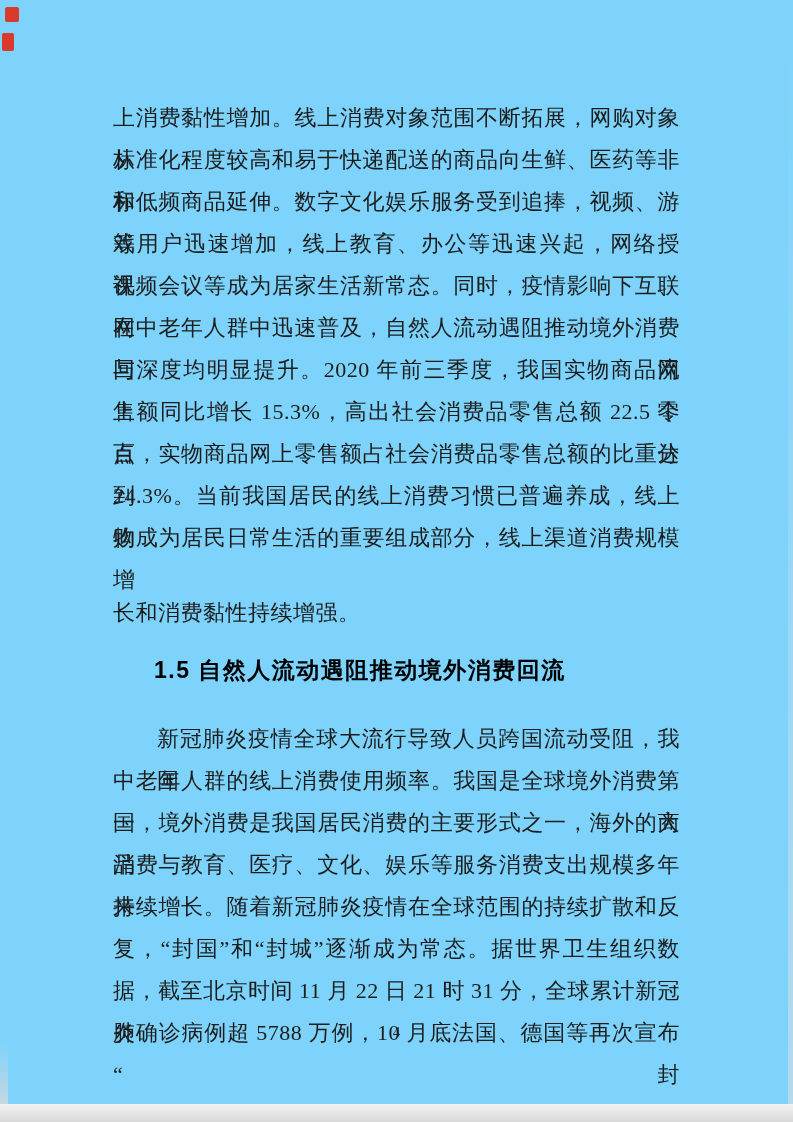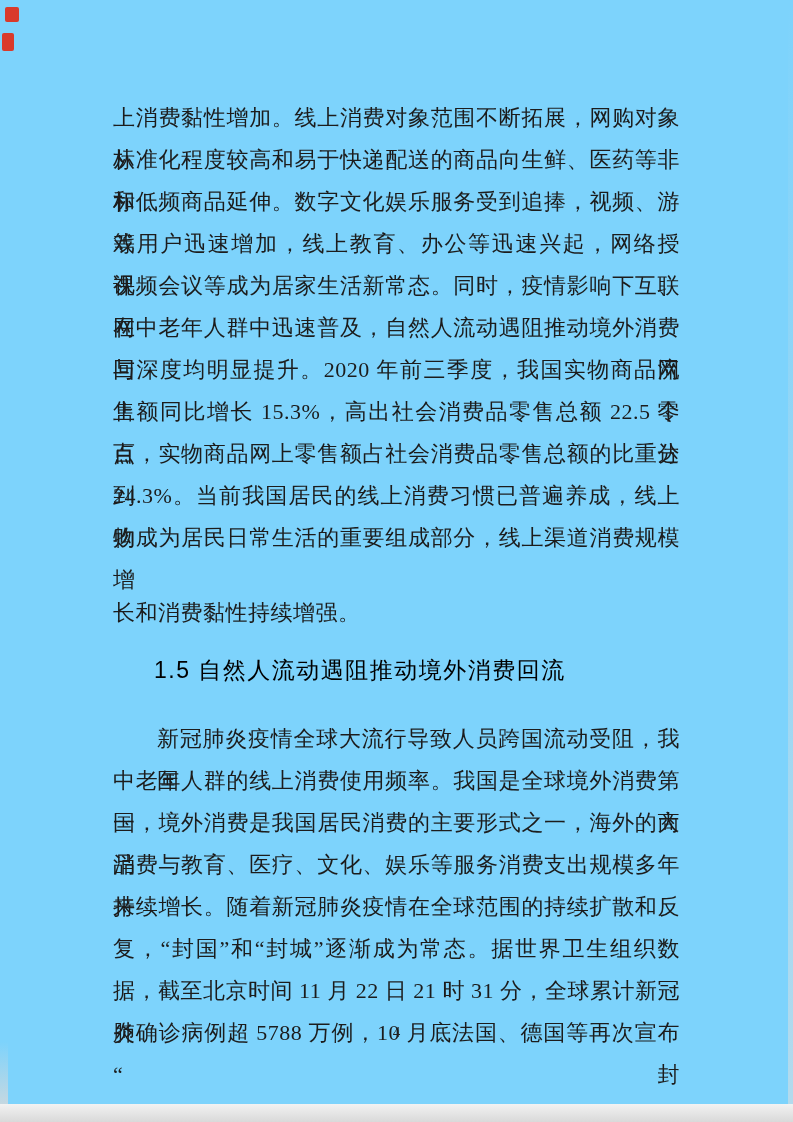--- a/index.html
+++ b/index.html
@@ -57,21 +57,21 @@
     text-align-last: left;
     margin-top: 33px;
   }
   .line.indent {
     padding-left: 44px;
   }
   .heading {
     margin: 20px 0 0 0;
     padding-left: 41px;
     font-family: "Liberation Sans", "DejaVu Sans", sans-serif;
-    font-weight: normal;
+    font-weight: bold;
     font-size: 23px;
     line-height: 32px;
     height: 32px;
     color: #000;
     letter-spacing: 1.5px;
   }
   .para.second {
     margin-top: 32px;
     font-family: Liberation Serif, serif;
   }

